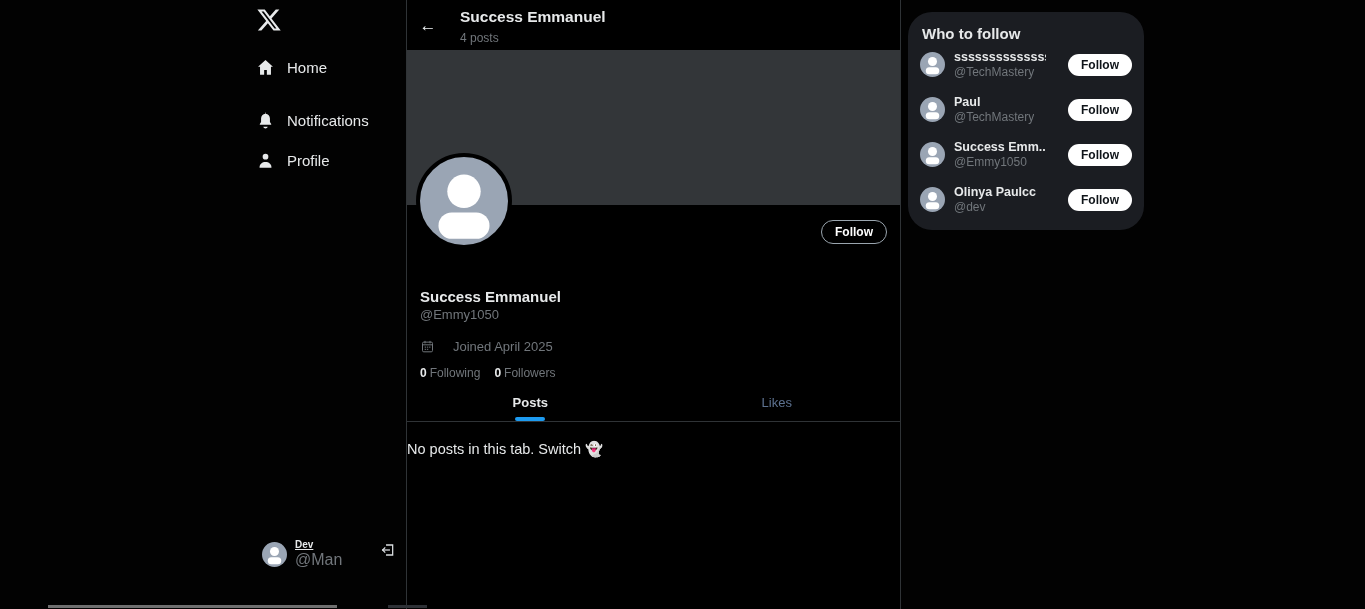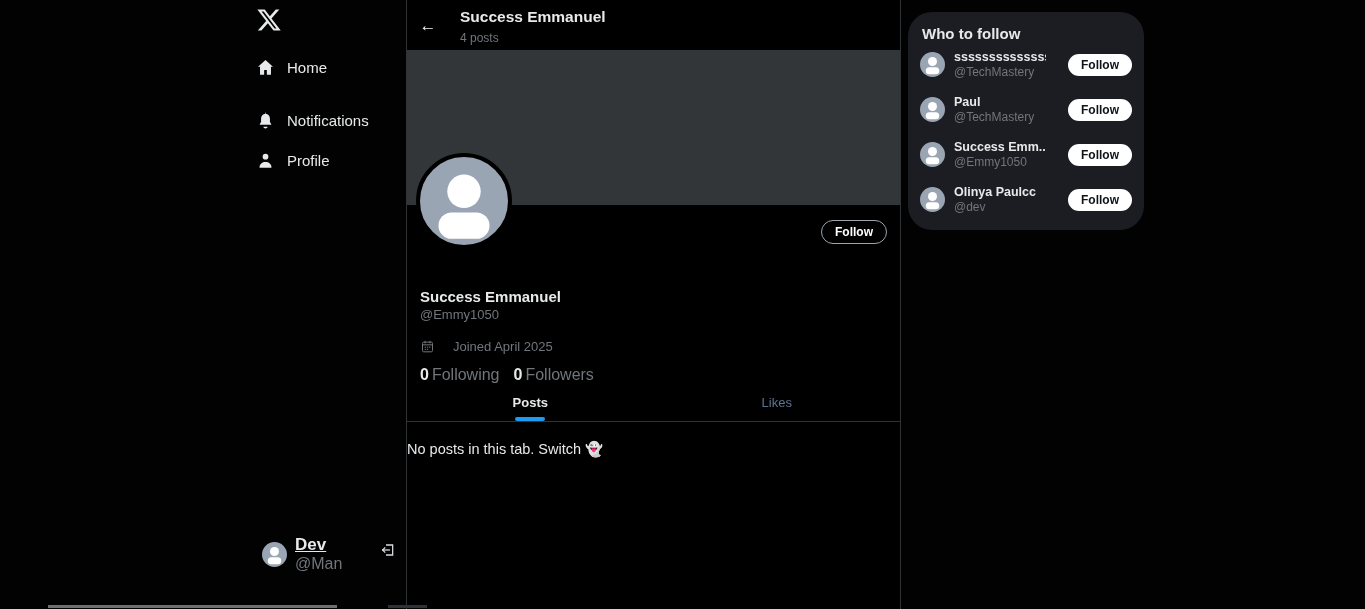--- a/index.html
+++ b/index.html
@@ -27,21 +27,21 @@
   .x-logo{position:absolute;left:256px;top:7px;width:26px;height:26px;cursor:pointer;}
   .x-logo svg{width:26px;height:26px;}
   .nav-item{position:absolute;left:256px;display:flex;align-items:center;gap:12px;height:24px;cursor:pointer;}
   .nav-item .nav-icon{width:19px;height:19px;display:inline-flex;}
   .nav-item .nav-icon svg{width:19px;height:19px;}
   .nav-label{font-size:15px;color:var(--text);}
   .user-chip{position:absolute;left:262px;top:538px;width:134px;height:32px;display:flex;align-items:center;cursor:pointer;}
   .avatar-sm{width:25px;height:25px;border-radius:50%;background:var(--avatar_fill);overflow:hidden;flex:none;}
   .avatar-sm svg,.avatar-lg svg{width:100%;height:100%;display:block;}
   .chip-text{margin-left:8px;line-height:1.15;}
-  .chip-name{font-size:17px;font-weight:bold;color:var(--text);text-decoration:underline;}
+  .chip-name{font-size:10px;font-weight:bold;color:var(--text);text-decoration:underline;}
   .chip-handle{font-size:16px;color:var(--muted);}
   .logout-btn{position:absolute;left:118px;top:4px;width:16px;height:16px;cursor:pointer;}
   .logout-btn svg{width:16px;height:16px;}
 
   
   .center-col{
     position:absolute;left:406px;top:0;width:495px;height:100%;
     background:#000;
     border-left:1px solid var(--border);
     border-right:1px solid var(--border);
@@ -59,21 +59,21 @@
   }
   .follow-outline{
     position:absolute;right:13px;top:220px;height:24px;padding:0 13px;
     background:transparent;border:1px solid #9aa5ae;border-radius:999px;
     color:#fff;font-size:12px;font-weight:bold;font-family:inherit;cursor:pointer;
   }
   .p-name{position:absolute;left:13px;top:288px;font-size:15px;font-weight:bold;color:var(--text);}
   .p-handle{position:absolute;left:13px;top:307px;font-size:13px;color:var(--muted);}
   .joined-row{position:absolute;left:13px;top:339px;display:flex;align-items:center;gap:18px;color:var(--muted);font-size:13px;}
   .joined-row svg{width:15px;height:15px;}
-  .stats-row{position:absolute;left:13px;top:366px;font-size:16px;display:flex;gap:14px;}
+  .stats-row{position:absolute;left:13px;top:366px;font-size:12px;display:flex;gap:14px;}
   .stat{cursor:pointer;}
   .stat b{color:var(--text);font-weight:bold;}
   .stat span{color:var(--muted);margin-left:3px;}
   .tabs{position:absolute;left:0;top:395px;width:100%;height:27px;display:flex;border-bottom:1px solid var(--border);}
   .tab{flex:1;position:relative;display:flex;align-items:flex-start;justify-content:center;font-size:13px;cursor:pointer;}
   .tab.active{color:var(--text);font-weight:bold;}
   .tab.inactive{color:var(--likes);}
   .tab-underline{position:absolute;bottom:0;left:50%;transform:translateX(-50%);width:30px;height:4px;border-radius:2px;background:var(--accent);}
   .empty-msg{position:absolute;left:0;top:441px;width:100%;text-align:left;font-size:14.5px;color:var(--text);}
 

